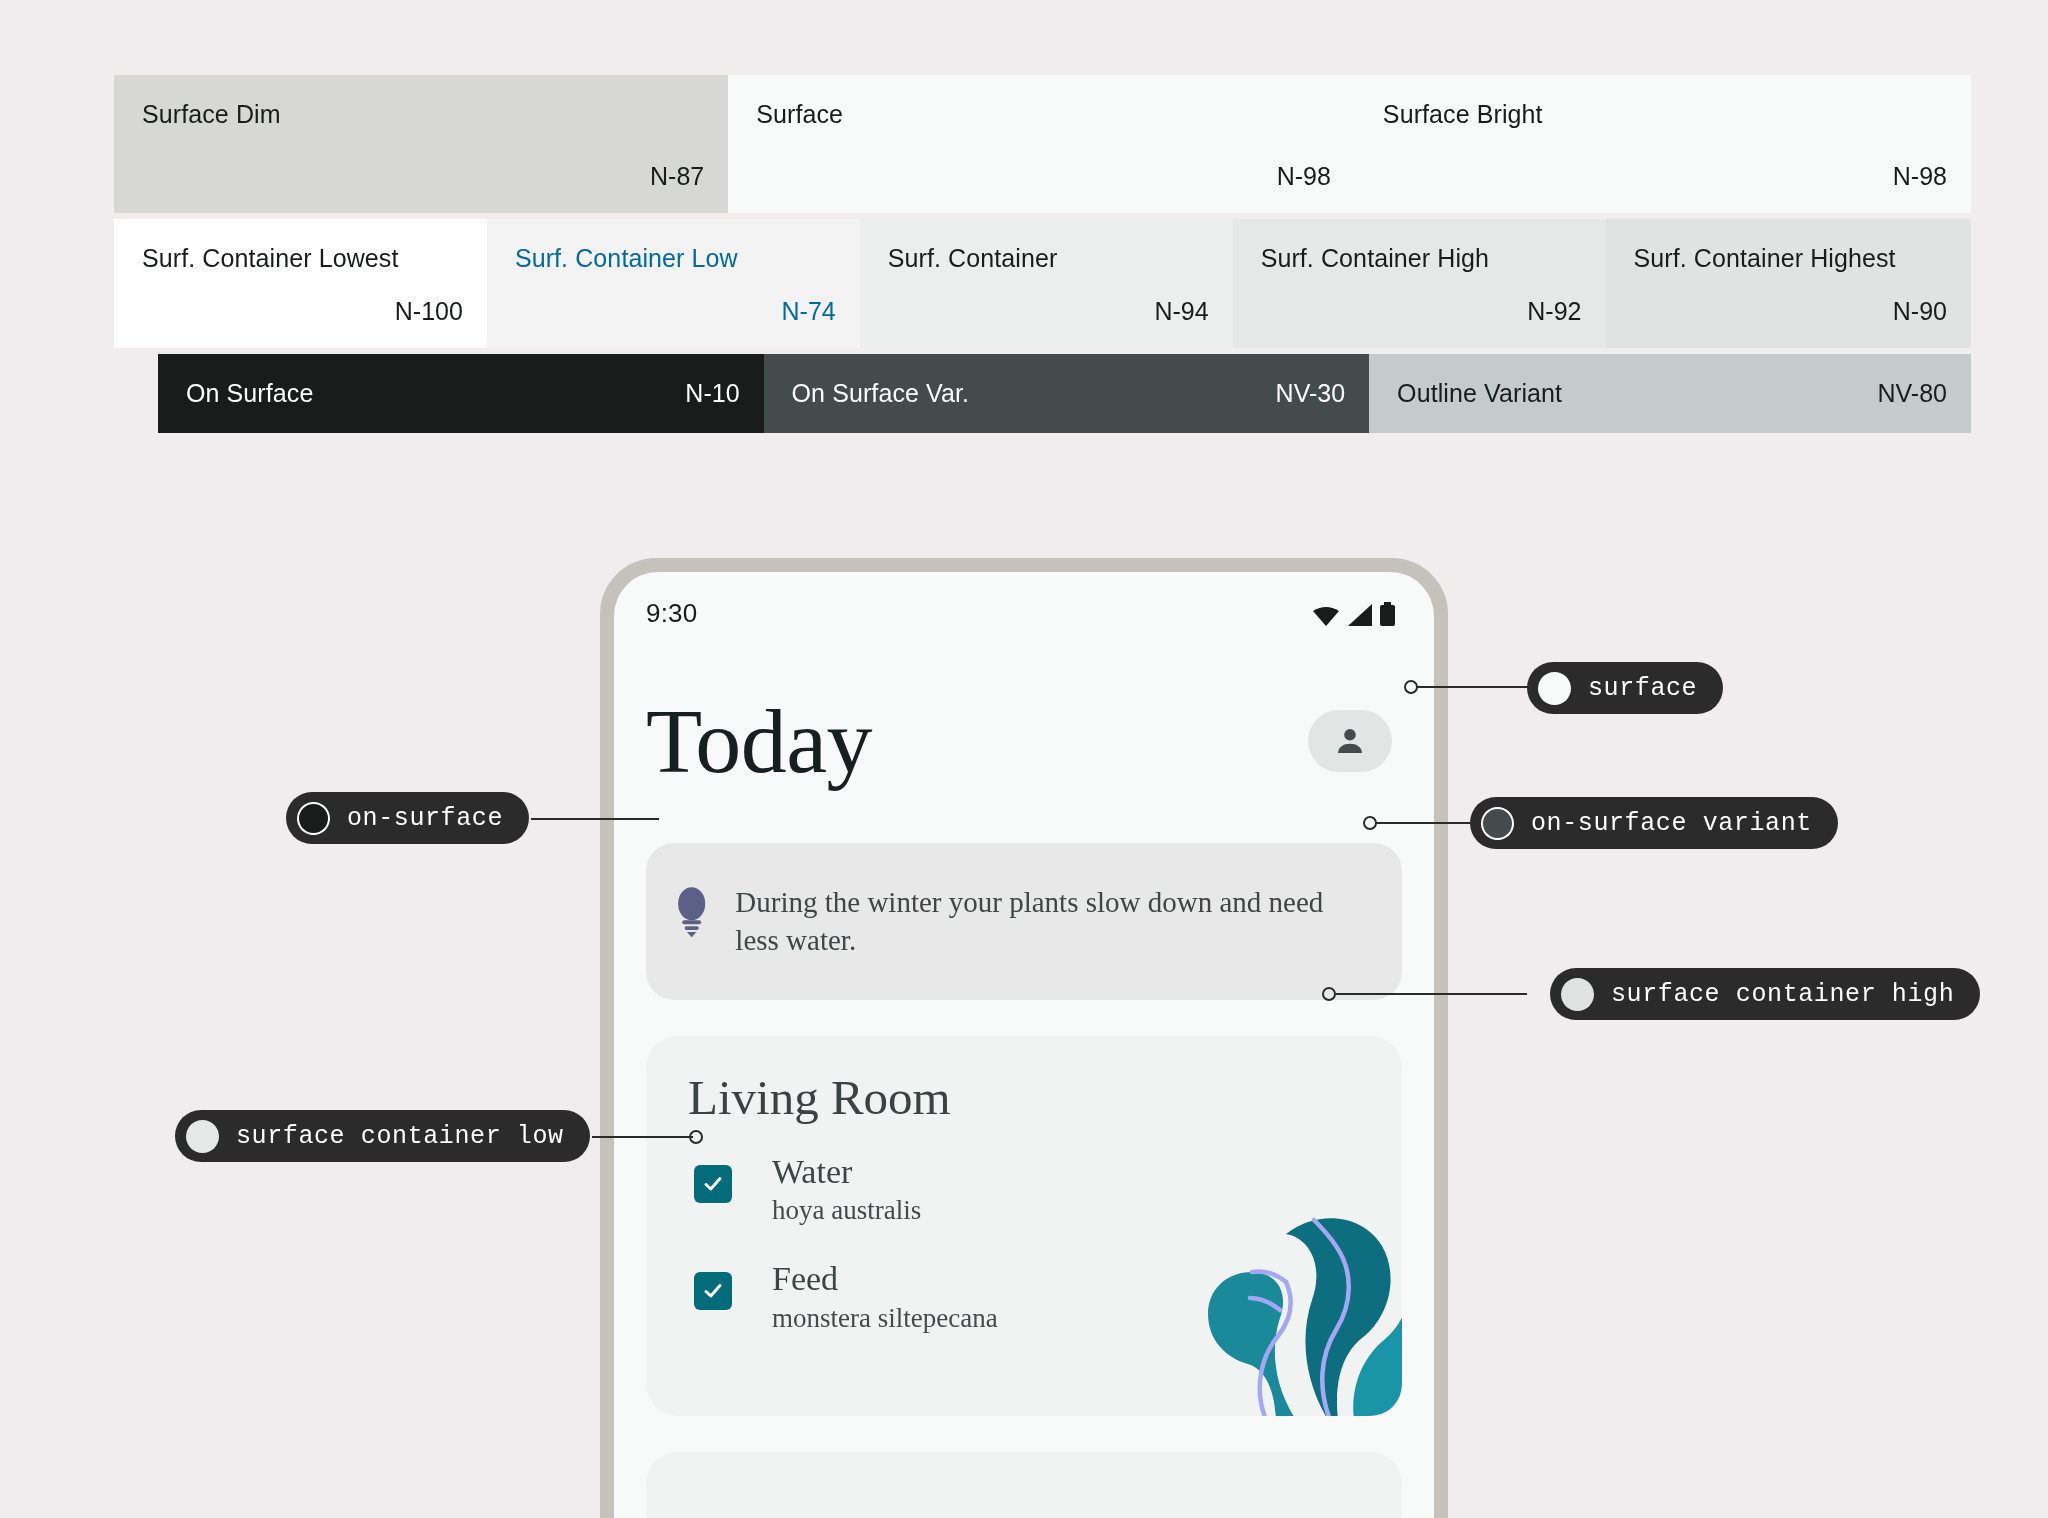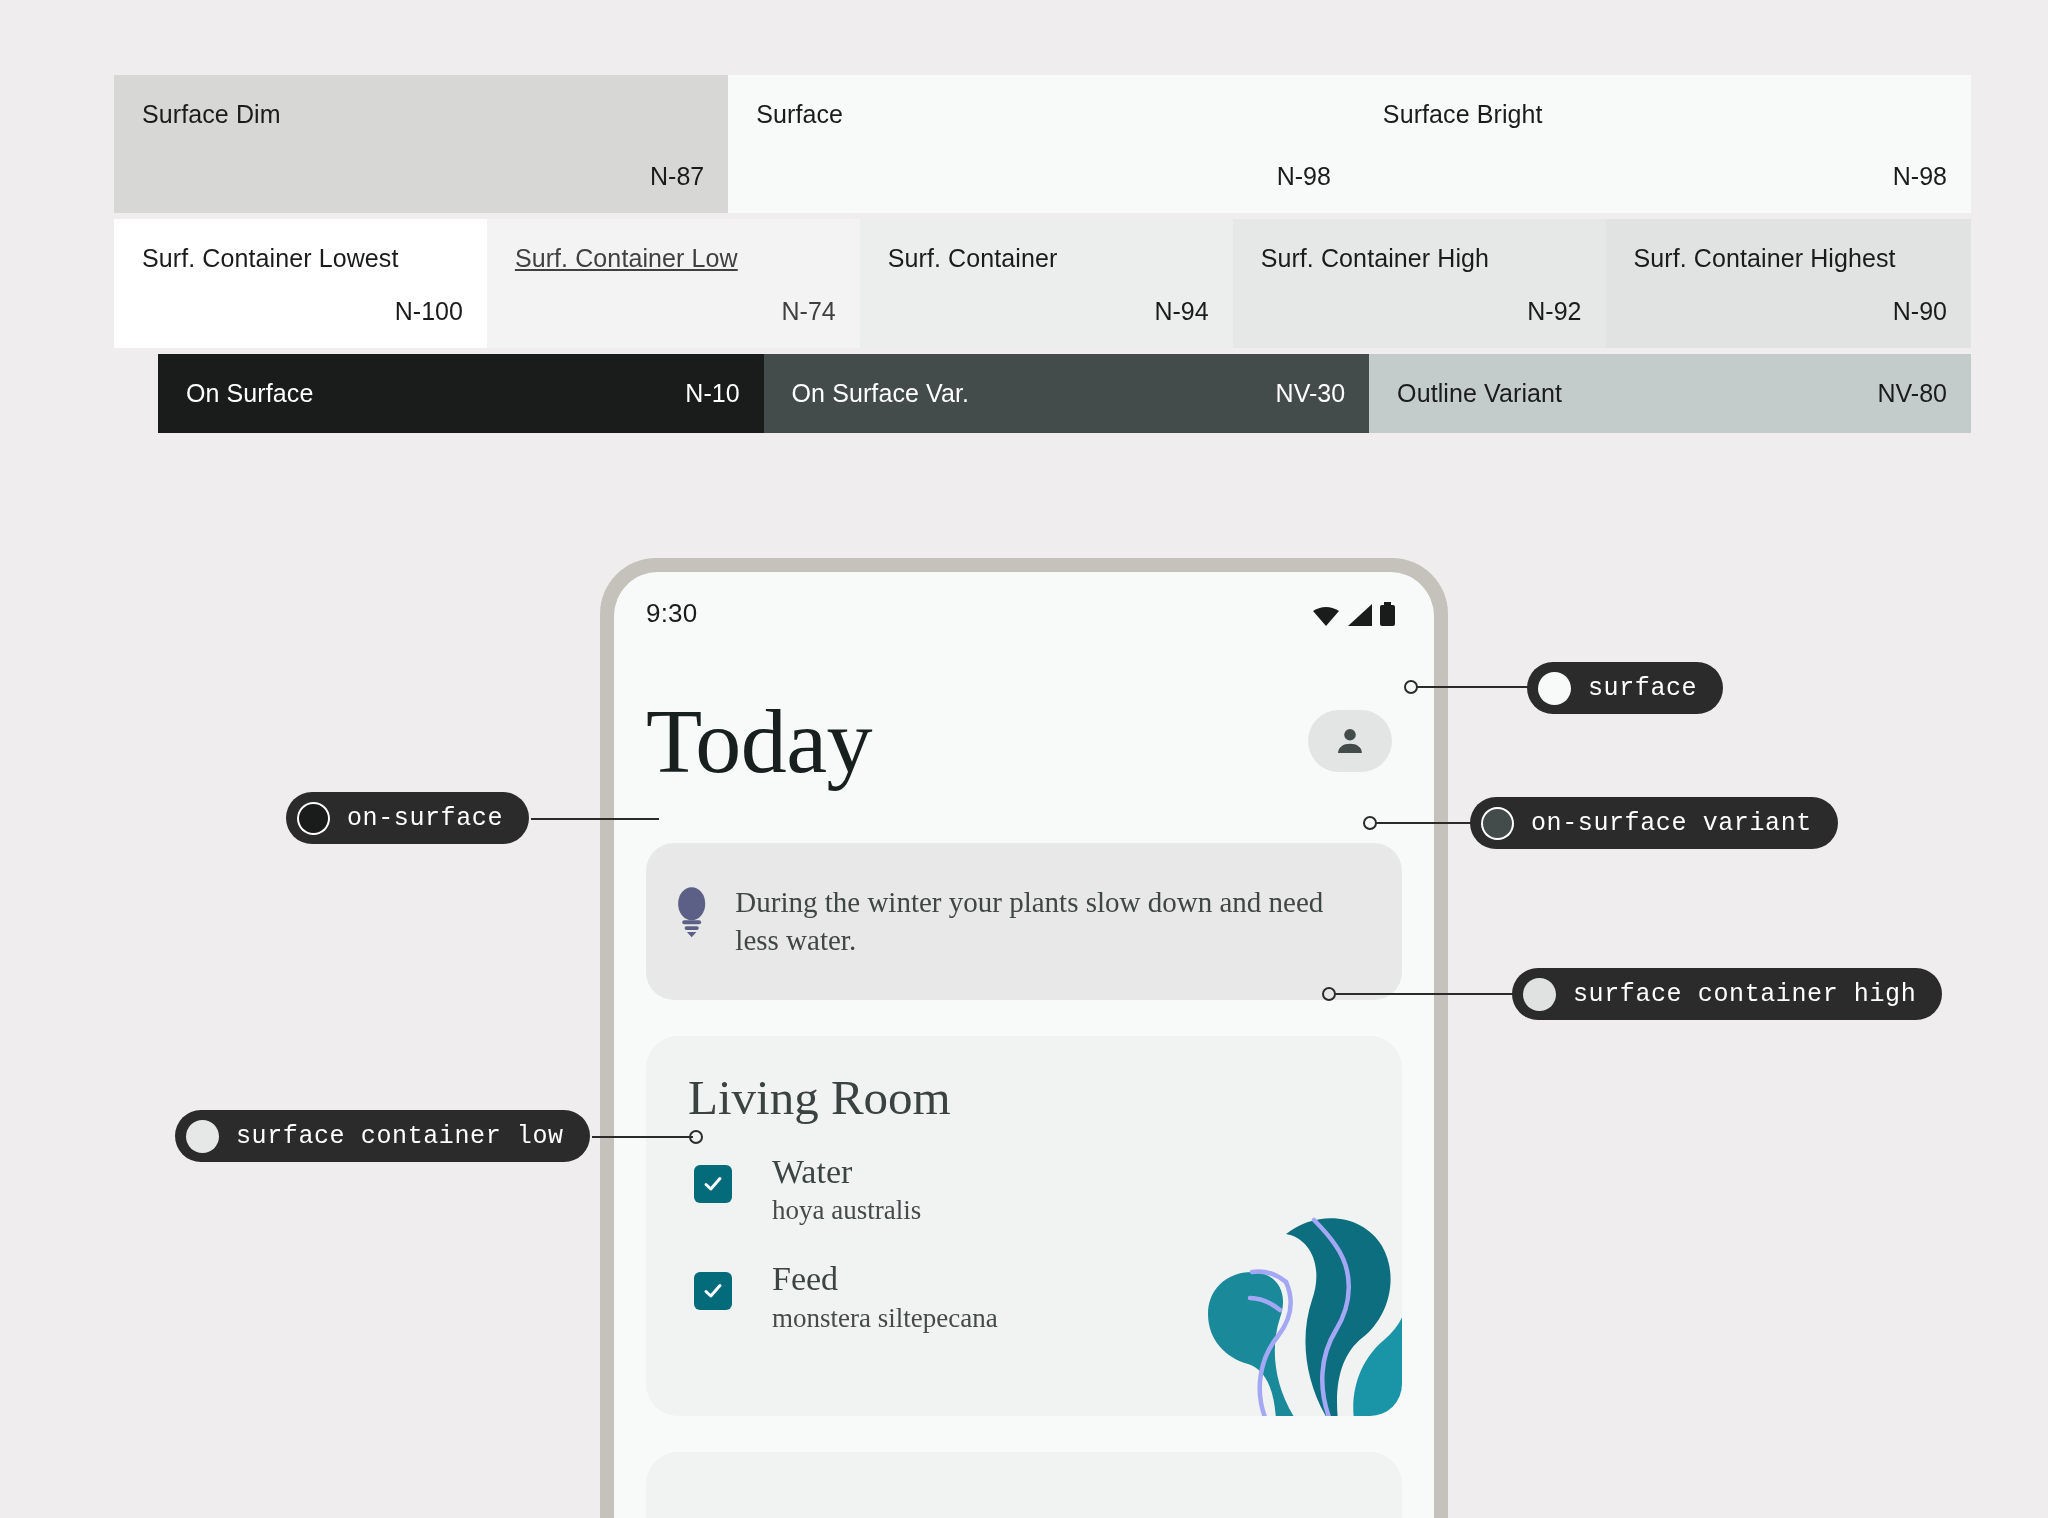--- a/index.html
+++ b/index.html
@@ -229,21 +229,21 @@
         <div class="swatch" style="background: rgb(248, 250, 249); color: rgb(26, 28, 27); flex: 616 0 0px;">
           <div class="sw-name">Surface Bright</div>
           <div class="sw-code">N-98</div>
         </div>
       </div>
     <div class="row row-2" id="row2">
         <div class="swatch" style="background: rgb(255, 255, 255); color: rgb(26, 28, 27); flex: 373 0 0px;">
           <div class="sw-name">Surf. Container Lowest</div>
           <div class="sw-code">N-100</div>
         </div>
-        <div class="swatch" style="background: rgb(242, 243, 242); color: #404040; flex: 373 0 0px; text-decoration: underline;">
+        <div class="swatch" style="background: rgb(242, 243, 242); color: #0369a1; flex: 373 0 0px;">
           <div class="sw-name">Surf. Container Low</div>
           <div class="sw-code">N-74</div>
         </div>
         <div class="swatch" style="background: rgb(236, 238, 237); color: rgb(26, 28, 27); flex: 373 0 0px;">
           <div class="sw-name">Surf. Container</div>
           <div class="sw-code">N-94</div>
         </div>
         <div class="swatch" style="background: rgb(230, 232, 231); color: rgb(26, 28, 27); flex: 373 0 0px;">
           <div class="sw-name">Surf. Container High</div>
           <div class="sw-code">N-92</div>
@@ -378,21 +378,21 @@
   </div>
   <div class="pill" style="left:1470px; top:797px;">
     <span class="pill-dot" style="background:#444C4B; box-shadow:0 0 0 2px #FFFFFF inset;"></span>
     <span class="pill-label">on-surface variant</span>
   </div>
 
   <div class="leader" style="left:1322px; top:993px;">
     <div class="leader-circ" style="left:0; top:-6px;"></div>
     <div class="leader-line" style="left:12px; top:0; width:193px;"></div>
   </div>
-  <div class="pill" style="left:1512px; top:968px;">
+  <div class="pill" style="left:1550px; top:968px;">
     <span class="pill-dot" style="background:#E0E2E1;"></span>
     <span class="pill-label">surface container high</span>
   </div>
 
   <div class="pill" style="left:175px; top:1110px;">
     <span class="pill-dot" style="background:#E6E8E7;"></span>
     <span class="pill-label">surface container low</span>
   </div>
   <div class="leader" style="left:592px; top:1136px;">
     <div class="leader-line" style="left:0; top:0; width:101px;"></div>

